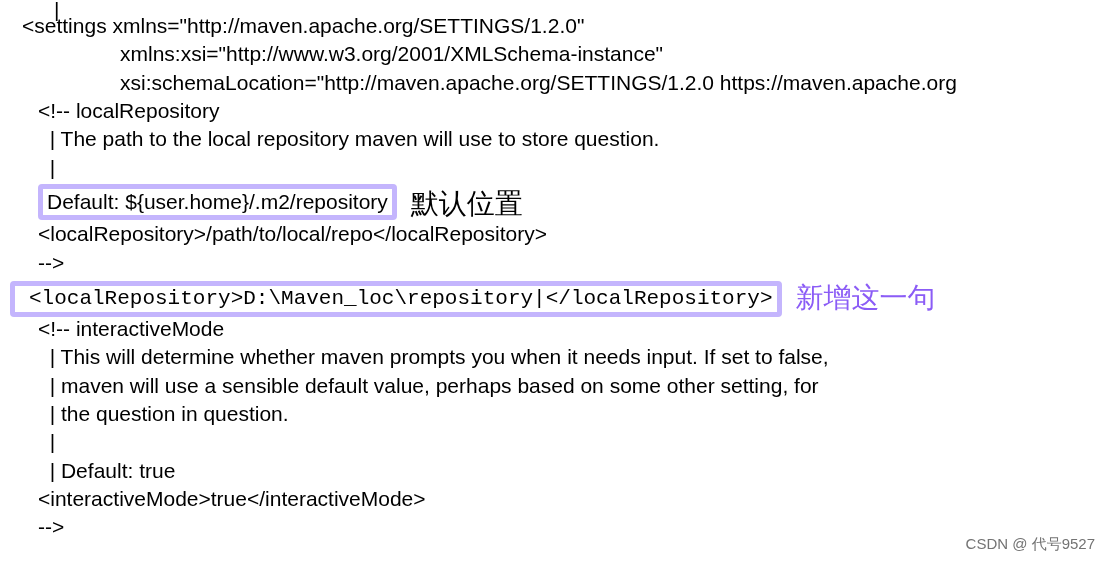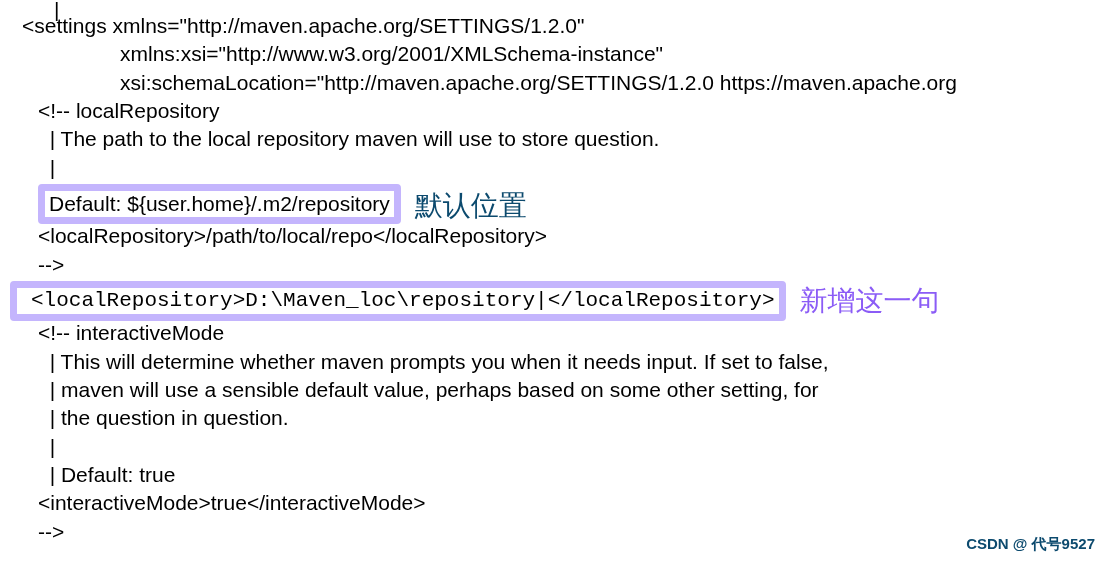--- a/index.html
+++ b/index.html
@@ -17,45 +17,44 @@
       height: 564px;
       overflow: hidden;
       position: relative;
       line-height: 1.35;
     }
     .line {
       white-space: pre;
     }
     .red-box {
       display: inline-block;
-      border: 7px solid #c4b5fd;
+      border: 5px solid #c4b5fd;
       border-radius: 4px;
       padding: 1px 4px;
       line-height: 1.15;
     }
     .annotation {
       font-size: 28px;
       display: inline-block;
       vertical-align: middle;
       margin-left: 8px;
     }
     .anno-red {
-      color: #0c4a6e;
+      color: #000000;
     }
     .anno-blue {
       color: #8b5cf6;
     }
     .watermark {
       position: absolute;
       right: 16px;
       bottom: 10px;
       font-size: 15px;
-      color: #0c4a6e;
+      color: #737373;
       font-family: "Microsoft YaHei", Arial, sans-serif;
-      font-weight: bold;
     }
     .indent1 { padding-left: 10px; }
     .indent2 { padding-left: 26px; }
     .xmlns-indent { padding-left: 108px; }
     .cursor-line {
       height: 6px;
       padding-left: 42px;
       color: #000;
       font-size: 21px;
       line-height: 0.4;

